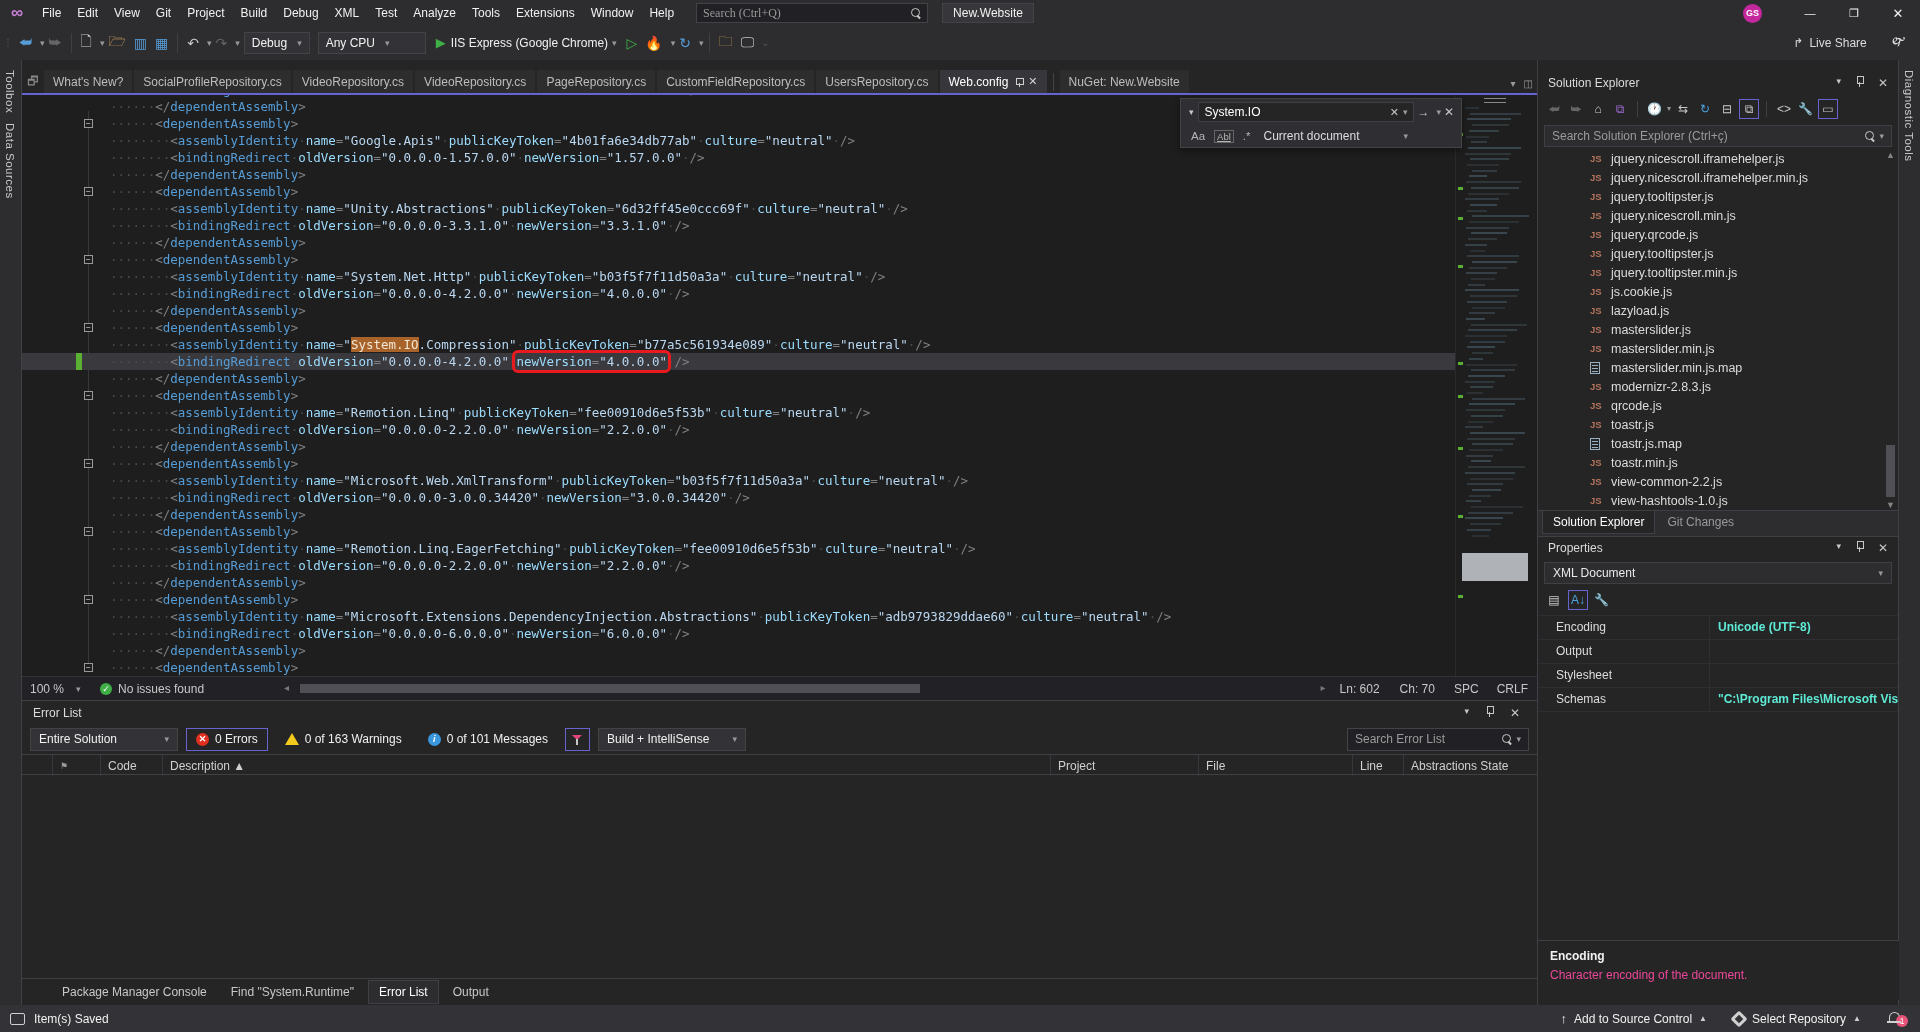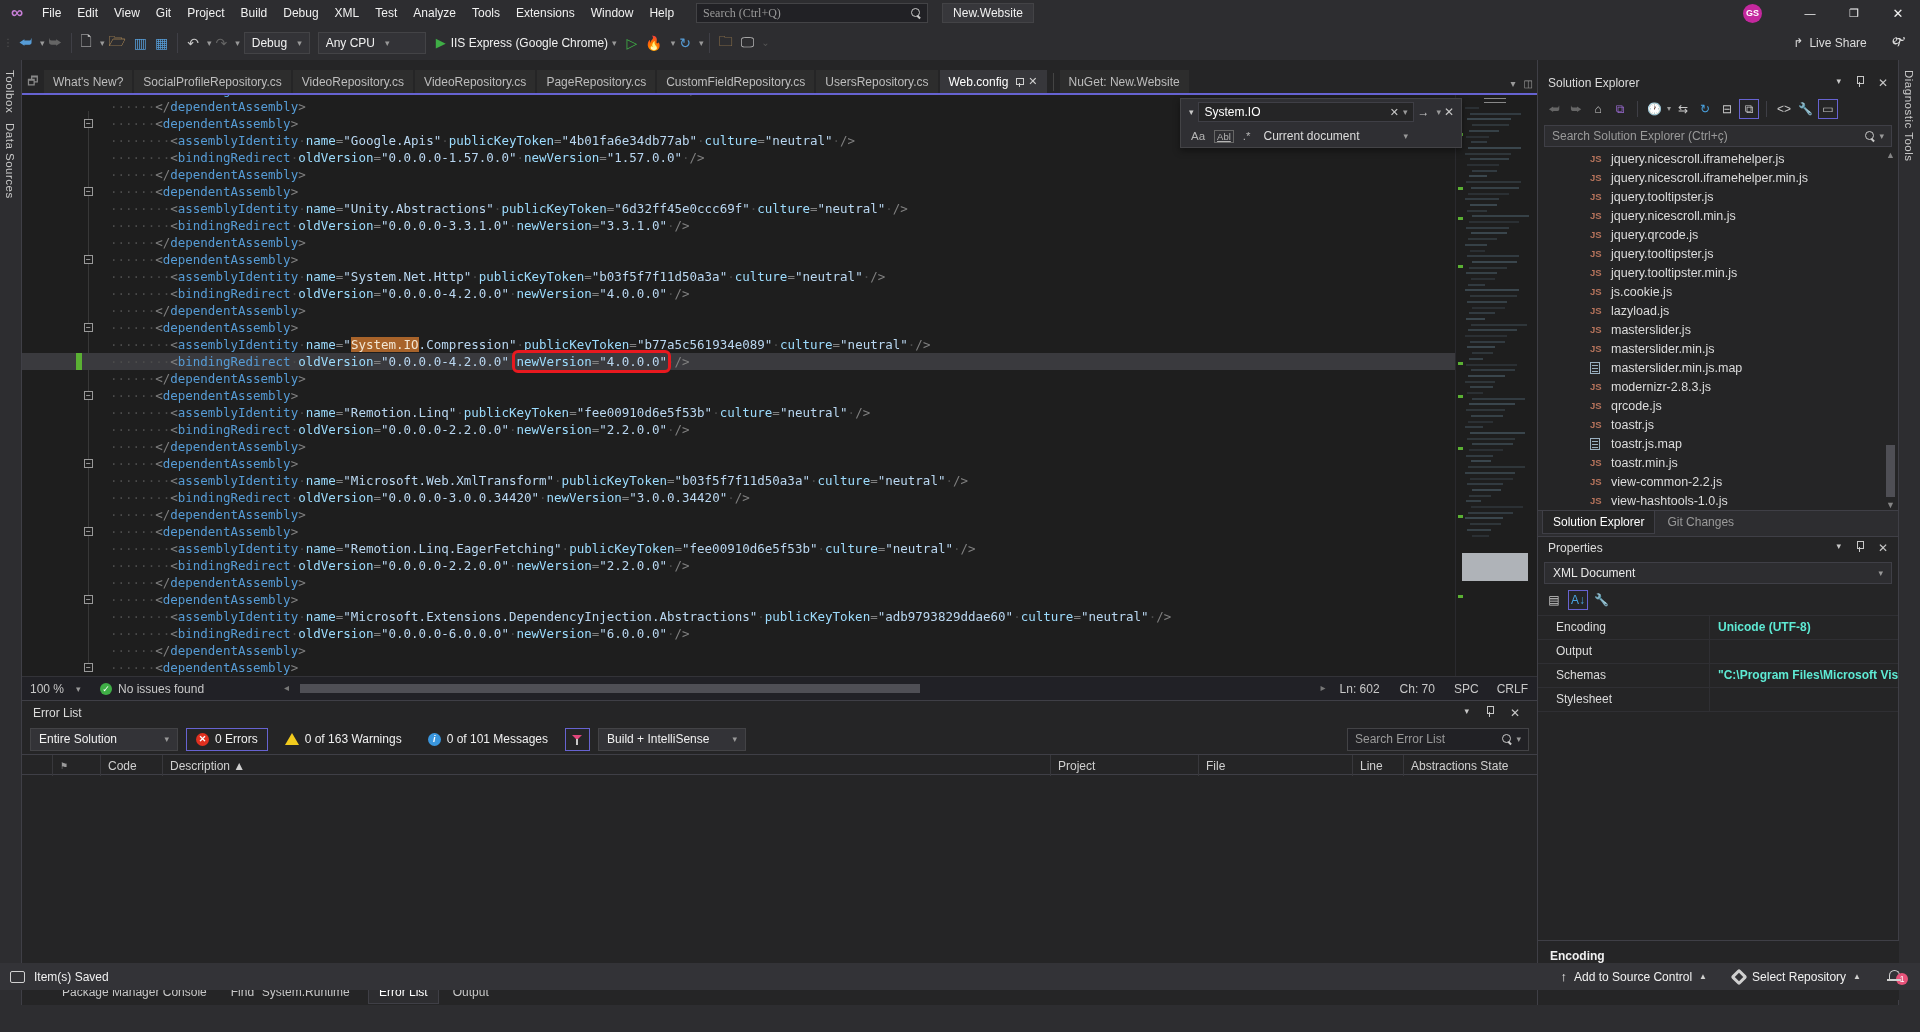--- a/index.html
+++ b/index.html
@@ -160,21 +160,21 @@
   .pr-toolbar { height:26px; display:flex; align-items:center; padding:0 6px; gap:4px; }
   .grid { margin-top:2px; border-top:1px solid #2f2f33; }
   .grow { height:24px; display:flex; border-bottom:1px solid #2f2f33; }
   .gl { width:172px; padding:4px 6px 0 18px; color:#dcdcdc; border-right:1px solid #2f2f33; }
   .gv { flex:1; padding:4px 6px 0 8px; color:#5eead4; font-weight:bold; white-space:nowrap; overflow:hidden; }
   .pdesc { position:absolute; left:0; bottom:5px; width:361px; height:60px; border-top:1px solid #3f3f46; padding:8px 12px; background:#252526; }
   .pdesc .t { font-weight:bold; color:#f1f1f1; margin-bottom:5px; }
   .pdesc .d2 { color:#ec4899; }
 
   
-  .statusbar { position:absolute; left:0; top:963px; width:1920px; height:27px; background:#333337; display:flex; align-items:center; color:#f1f1f1; }
+  .statusbar { position:absolute; left:0; top:1005px; width:1920px; height:27px; background:#333337; display:flex; align-items:center; color:#f1f1f1; }
   .sb-ico { width:15px; height:12px; border:1px solid #d0d0d0; border-radius:2px; margin:0 9px 0 10px; }
   .sb-right { margin-left:auto; display:flex; align-items:center; gap:26px; margin-right:18px; }
   .sb-item { display:flex; align-items:center; gap:7px; }
   .upar { font-size:13px; } .tri-up { font-size:8px; color:#d0d0d0; }
   .branchico { width:12px; height:12px; background:#d0d0d0; transform:rotate(45deg); border-radius:2px; position:relative; }
   .branchico::after { content:""; position:absolute; inset:3px; background:#333337; }
   .bell { position:relative; width:15px; height:15px; }
   .bell::before { content:""; position:absolute; left:2px; top:1px; width:9px; height:9px; border:1.5px solid #d0d0d0; border-bottom:none; border-radius:6px 6px 0 0; }
   .bell::after { content:""; position:absolute; left:0; top:10px; width:14px; height:1.5px; background:#d0d0d0; }
   .badge { position:absolute; right:-6px; top:4px; width:12px; height:12px; border-radius:50%; background:#e8537a; color:#fff; font-size:8.5px; text-align:center; line-height:12px; }
@@ -689,26 +689,26 @@
       <div class="grid" id="pgrid">
           <div class="grow">
             <div class="gl">Encoding</div>
             <div class="gv">Unicode (UTF-8)</div>
           </div>
           <div class="grow">
             <div class="gl">Output</div>
             <div class="gv"></div>
           </div>
           <div class="grow">
+            <div class="gl">Stylesheet</div>
+            <div class="gv"></div>
+          </div>
+          <div class="grow">
             <div class="gl">Schemas</div>
             <div class="gv">"C:\Program Files\Microsoft Vis</div>
-          </div>
-          <div class="grow">
-            <div class="gl">Stylesheet</div>
-            <div class="gv"></div>
           </div>
         </div>
     </div>
     <div class="pdesc">
       <div class="t">Encoding</div>
       <div class="d2">Character encoding of the document.</div>
     </div>
   </div>
 
   <div class="statusbar">

